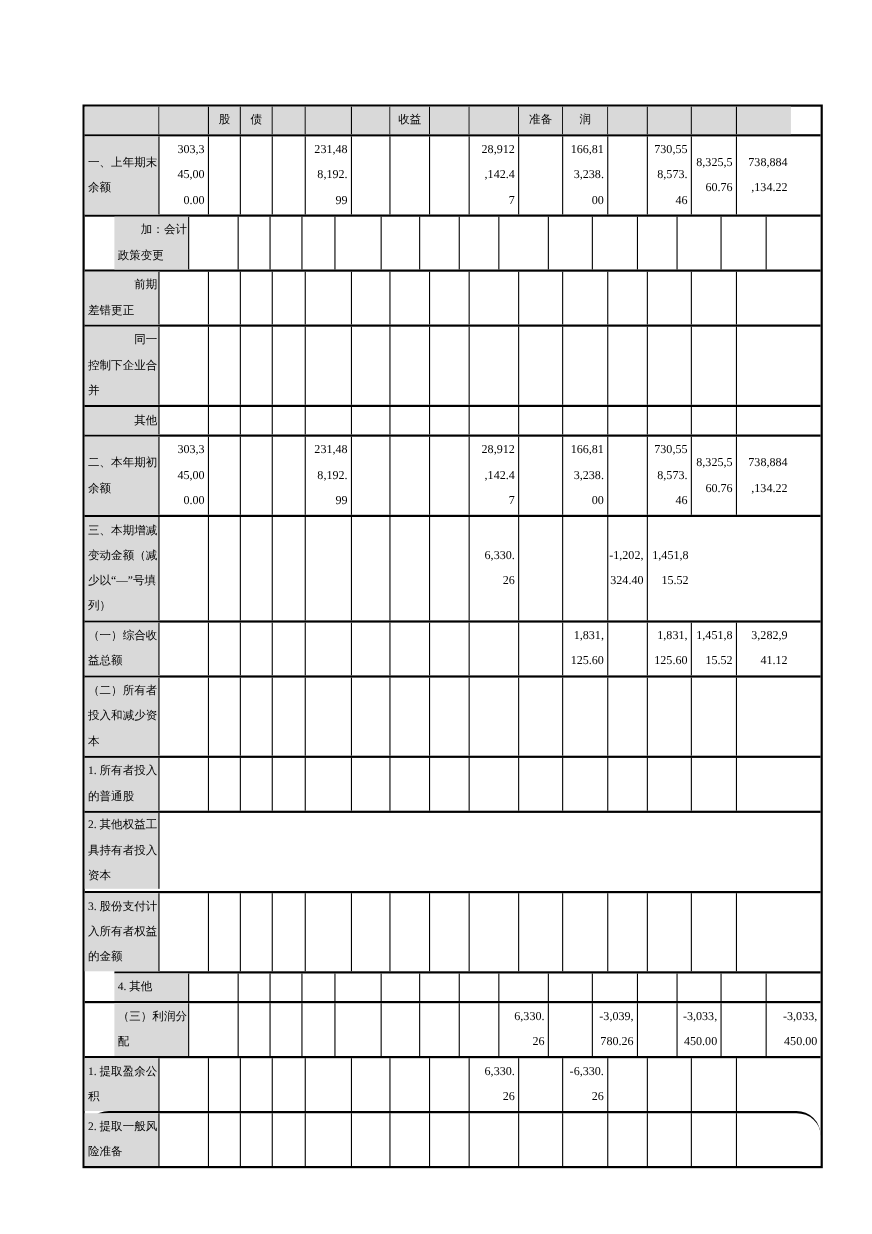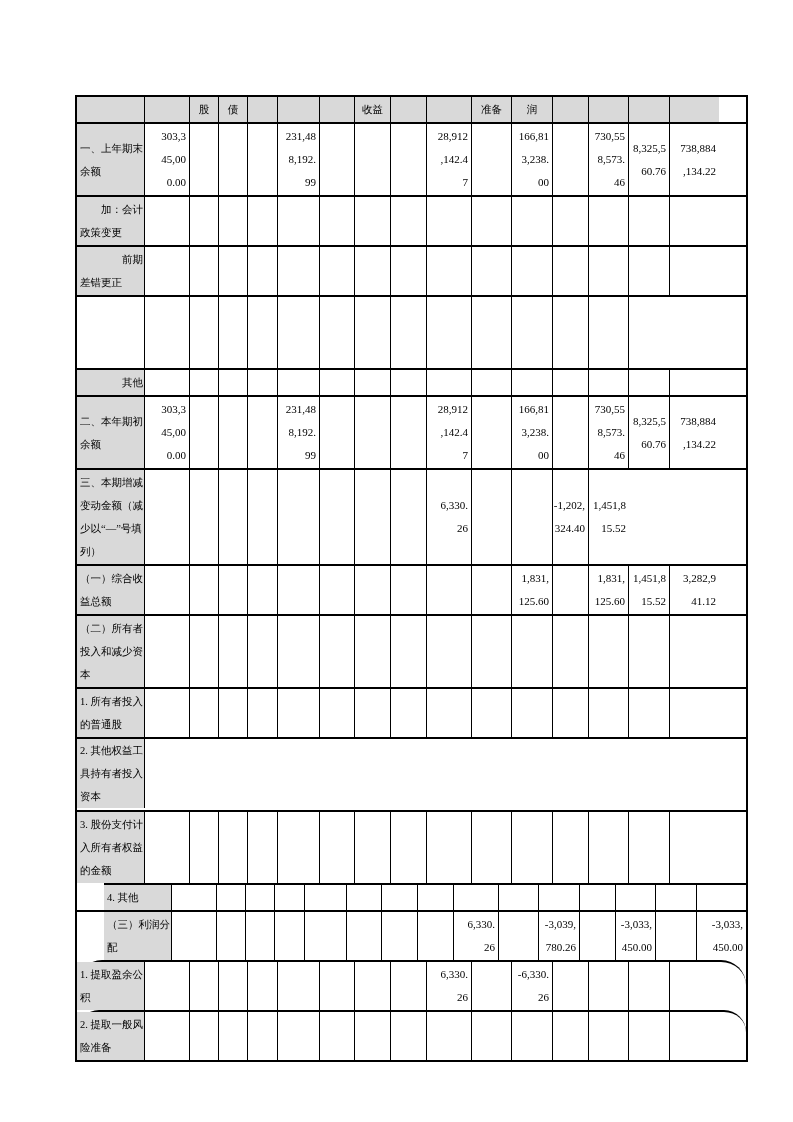--- a/index.html
+++ b/index.html
@@ -181,21 +181,21 @@
         </div>
         <div class="td value-cell">
           <span>8,325,5
 60.76</span>
         </div>
         <div class="td value-cell">
           <span>738,884
 ,134.22</span>
         </div>
       </div>
-      <div class="tr" style="min-height: 48px;">
+      <div class="tr" style="min-height: 48px; justify-content: flex-end;">
         <div class="td label-cell">
           <span>　　加：会计
 政策变更</span>
         </div>
         <div class="td value-cell">
           <span></span>
         </div>
         <div class="td value-cell">
           <span></span>
         </div>
@@ -284,20 +284,25 @@
           <span></span>
         </div>
         <div class="td value-cell">
           <span></span>
         </div>
         <div class="td value-cell">
           <span></span>
         </div>
       </div>
       <div class="tr" style="min-height: 71px;">
+        <div class="td label-cell">
+          <span>　　　　同一
+控制下企业合
+并</span>
+        </div>
         <div class="td value-cell">
           <span></span>
         </div>
         <div class="td value-cell">
           <span></span>
         </div>
         <div class="td value-cell">
           <span></span>
         </div>
         <div class="td value-cell">
@@ -860,21 +865,21 @@
 450.00</span>
         </div>
         <div class="td value-cell">
           <span></span>
         </div>
         <div class="td value-cell">
           <span>-3,033,
 450.00</span>
         </div>
       </div>
-      <div class="tr" style="min-height: 48px; border-radius: 25px;">
+      <div class="tr" style="min-height: 48px;">
         <div class="td label-cell">
           <span>1. 提取盈余公
 积</span>
         </div>
         <div class="td value-cell">
           <span></span>
         </div>
         <div class="td value-cell">
           <span></span>
         </div>

